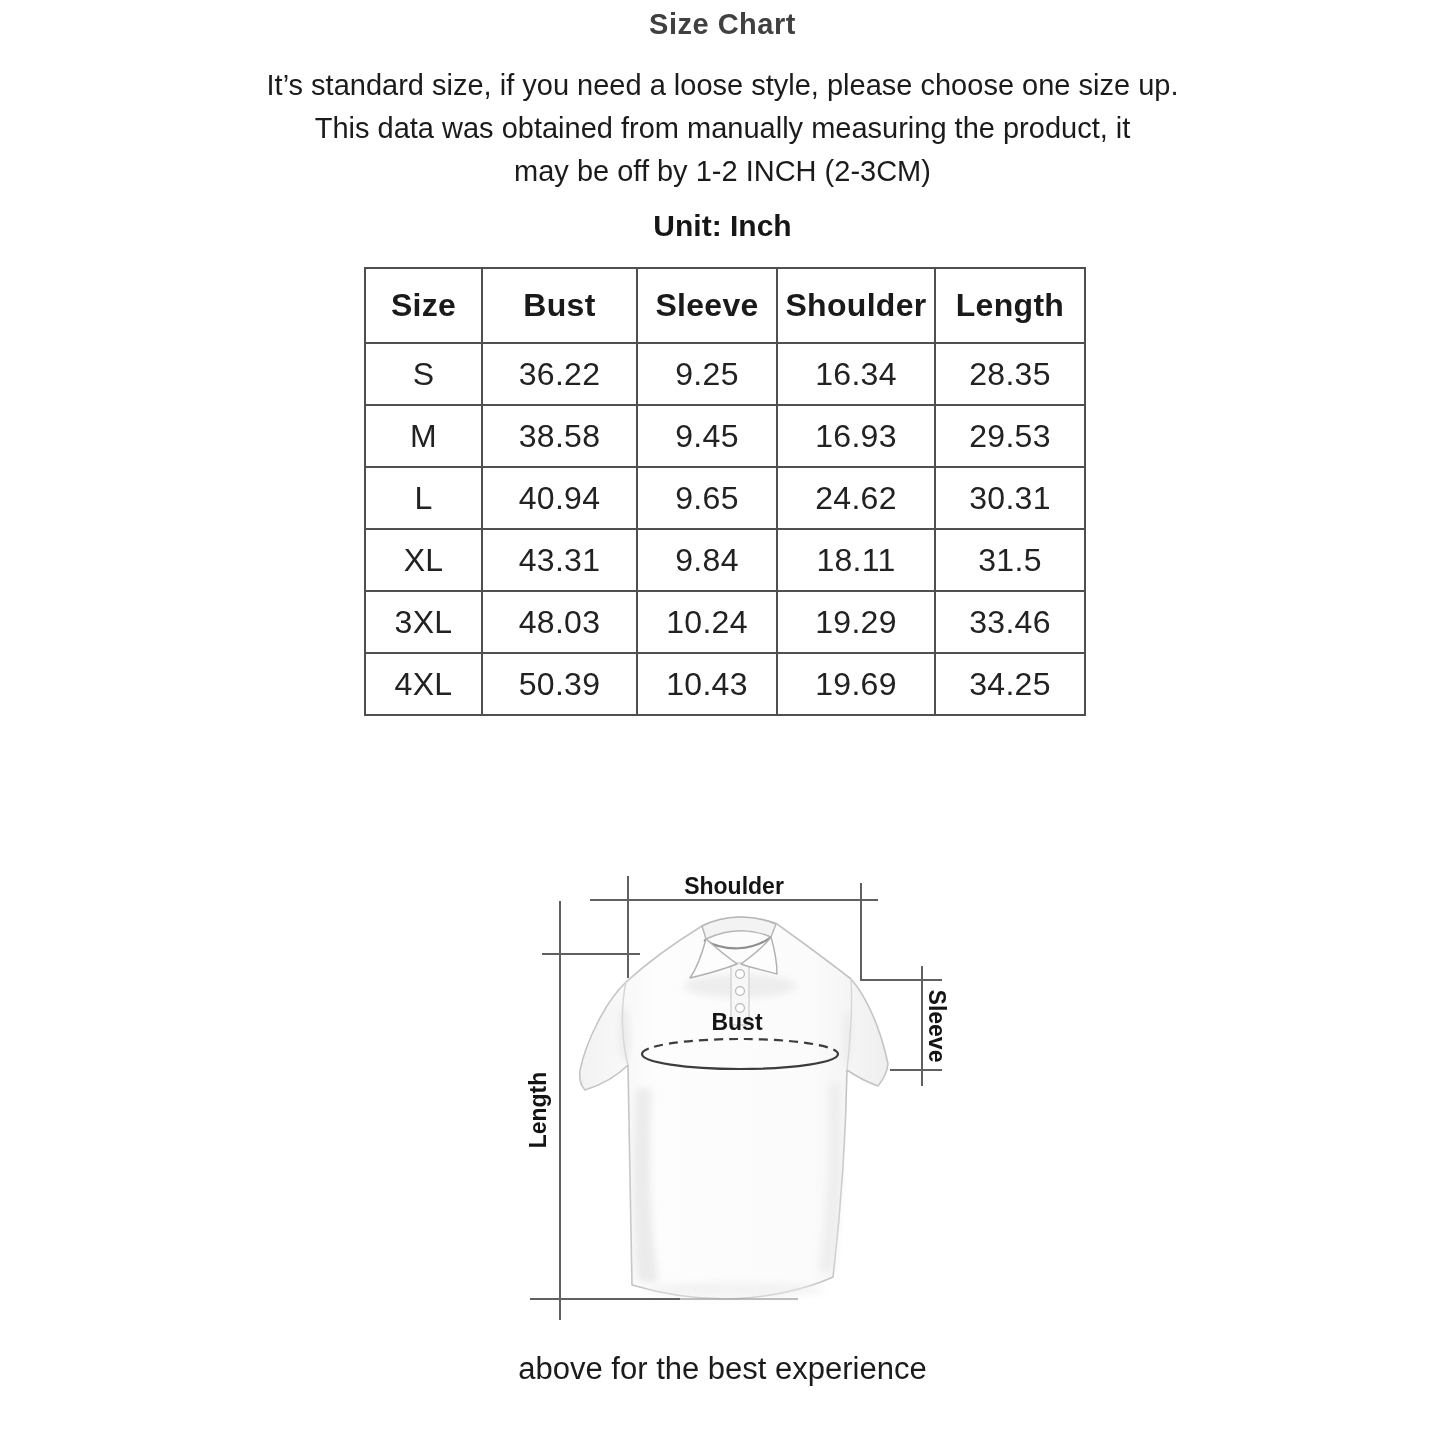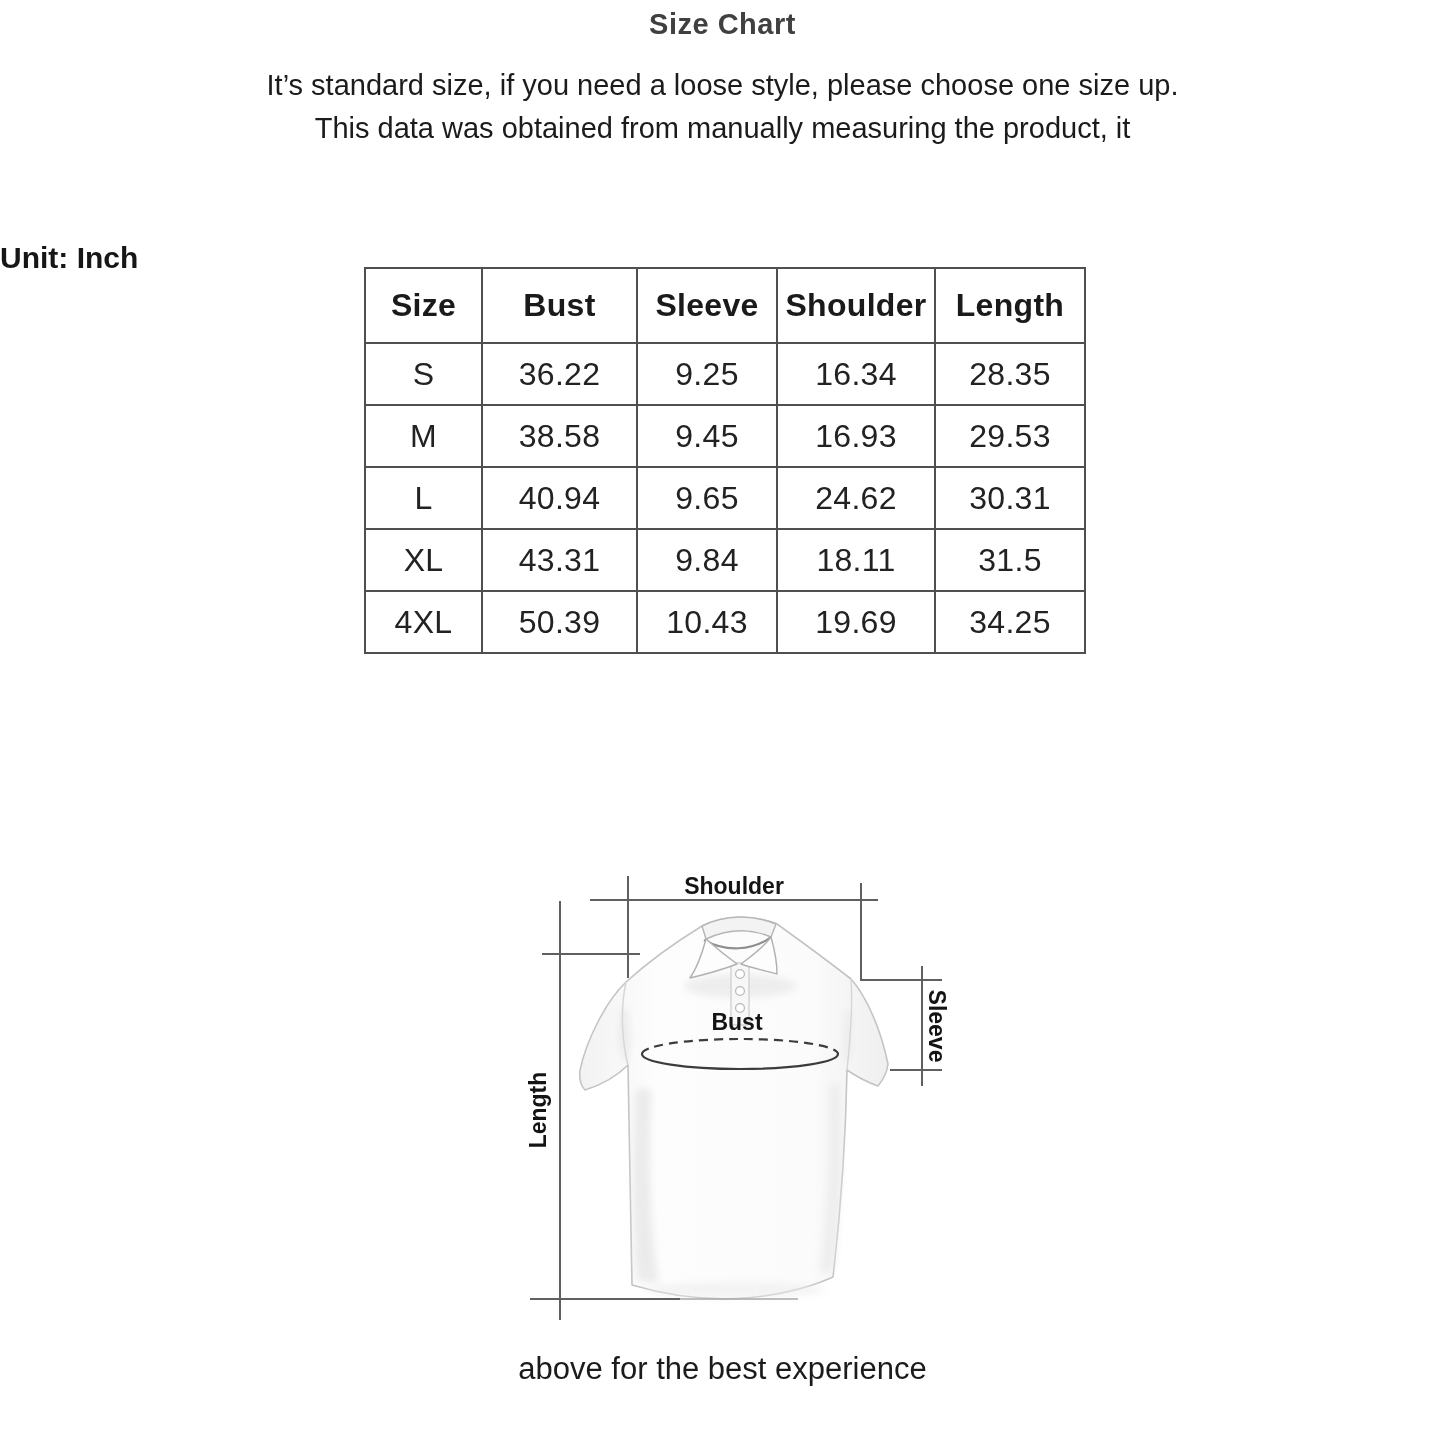--- a/index.html
+++ b/index.html
@@ -10,21 +10,21 @@
   .page-title {
     position:absolute; top:8px; left:0; width:100%;
     text-align:center; font-size:29px; font-weight:700; letter-spacing:0.5px; color:#404040;
   }
   .intro {
     position:absolute; top:64px; left:0; width:100%;
     text-align:center; font-size:29px; line-height:43px; color:#1b1b1b;
   }
   .unit-label {
     position:absolute; top:209px; left:0; width:100%;
-    font-size:30px; font-weight:700; color:#161616;margin-top:32px;
+    text-align:center; font-size:30px; font-weight:700; color:#161616;
   }
   table.size-table {
     position:absolute; left:364px; top:267px;
     border-collapse:collapse; table-layout:fixed;
   }
   .size-table th, .size-table td {
     border:2px solid #4f4f4f; text-align:center; vertical-align:middle;
     padding:0; font-size:32px; color:#222222; letter-spacing:0.3px;
   }
   .size-table th { height:73px; font-weight:700; color:#1a1a1a; }
@@ -39,20 +39,21 @@
 </head>
 <body>
 
 <div class="canvas">
 
   <div class="page-title">Size Chart</div>
 
   <div class="intro">
     <div>It’s standard size, if you need a loose style, please choose one size up.</div>
     <div>This data was obtained from manually measuring the product, it</div>
+    <div>may be off by 1-2 INCH (2-3CM)</div>
   </div>
 
   <div class="unit-label">Unit: Inch</div>
 
   <table class="size-table">
     <colgroup>
       <col style="width:117px">
       <col style="width:155px">
       <col style="width:140px">
       <col style="width:158px">
@@ -88,20 +89,27 @@
           <td>9.65</td>
           <td>24.62</td>
           <td>30.31</td>
         </tr>
         <tr>
           <td>XL</td>
           <td>43.31</td>
           <td>9.84</td>
           <td>18.11</td>
           <td>31.5</td>
+        </tr>
+        <tr>
+          <td>3XL</td>
+          <td>48.03</td>
+          <td>10.24</td>
+          <td>19.29</td>
+          <td>33.46</td>
         </tr>
         <tr>
           <td>4XL</td>
           <td>50.39</td>
           <td>10.43</td>
           <td>19.69</td>
           <td>34.25</td>
         </tr>
       </tbody>
   </table>

